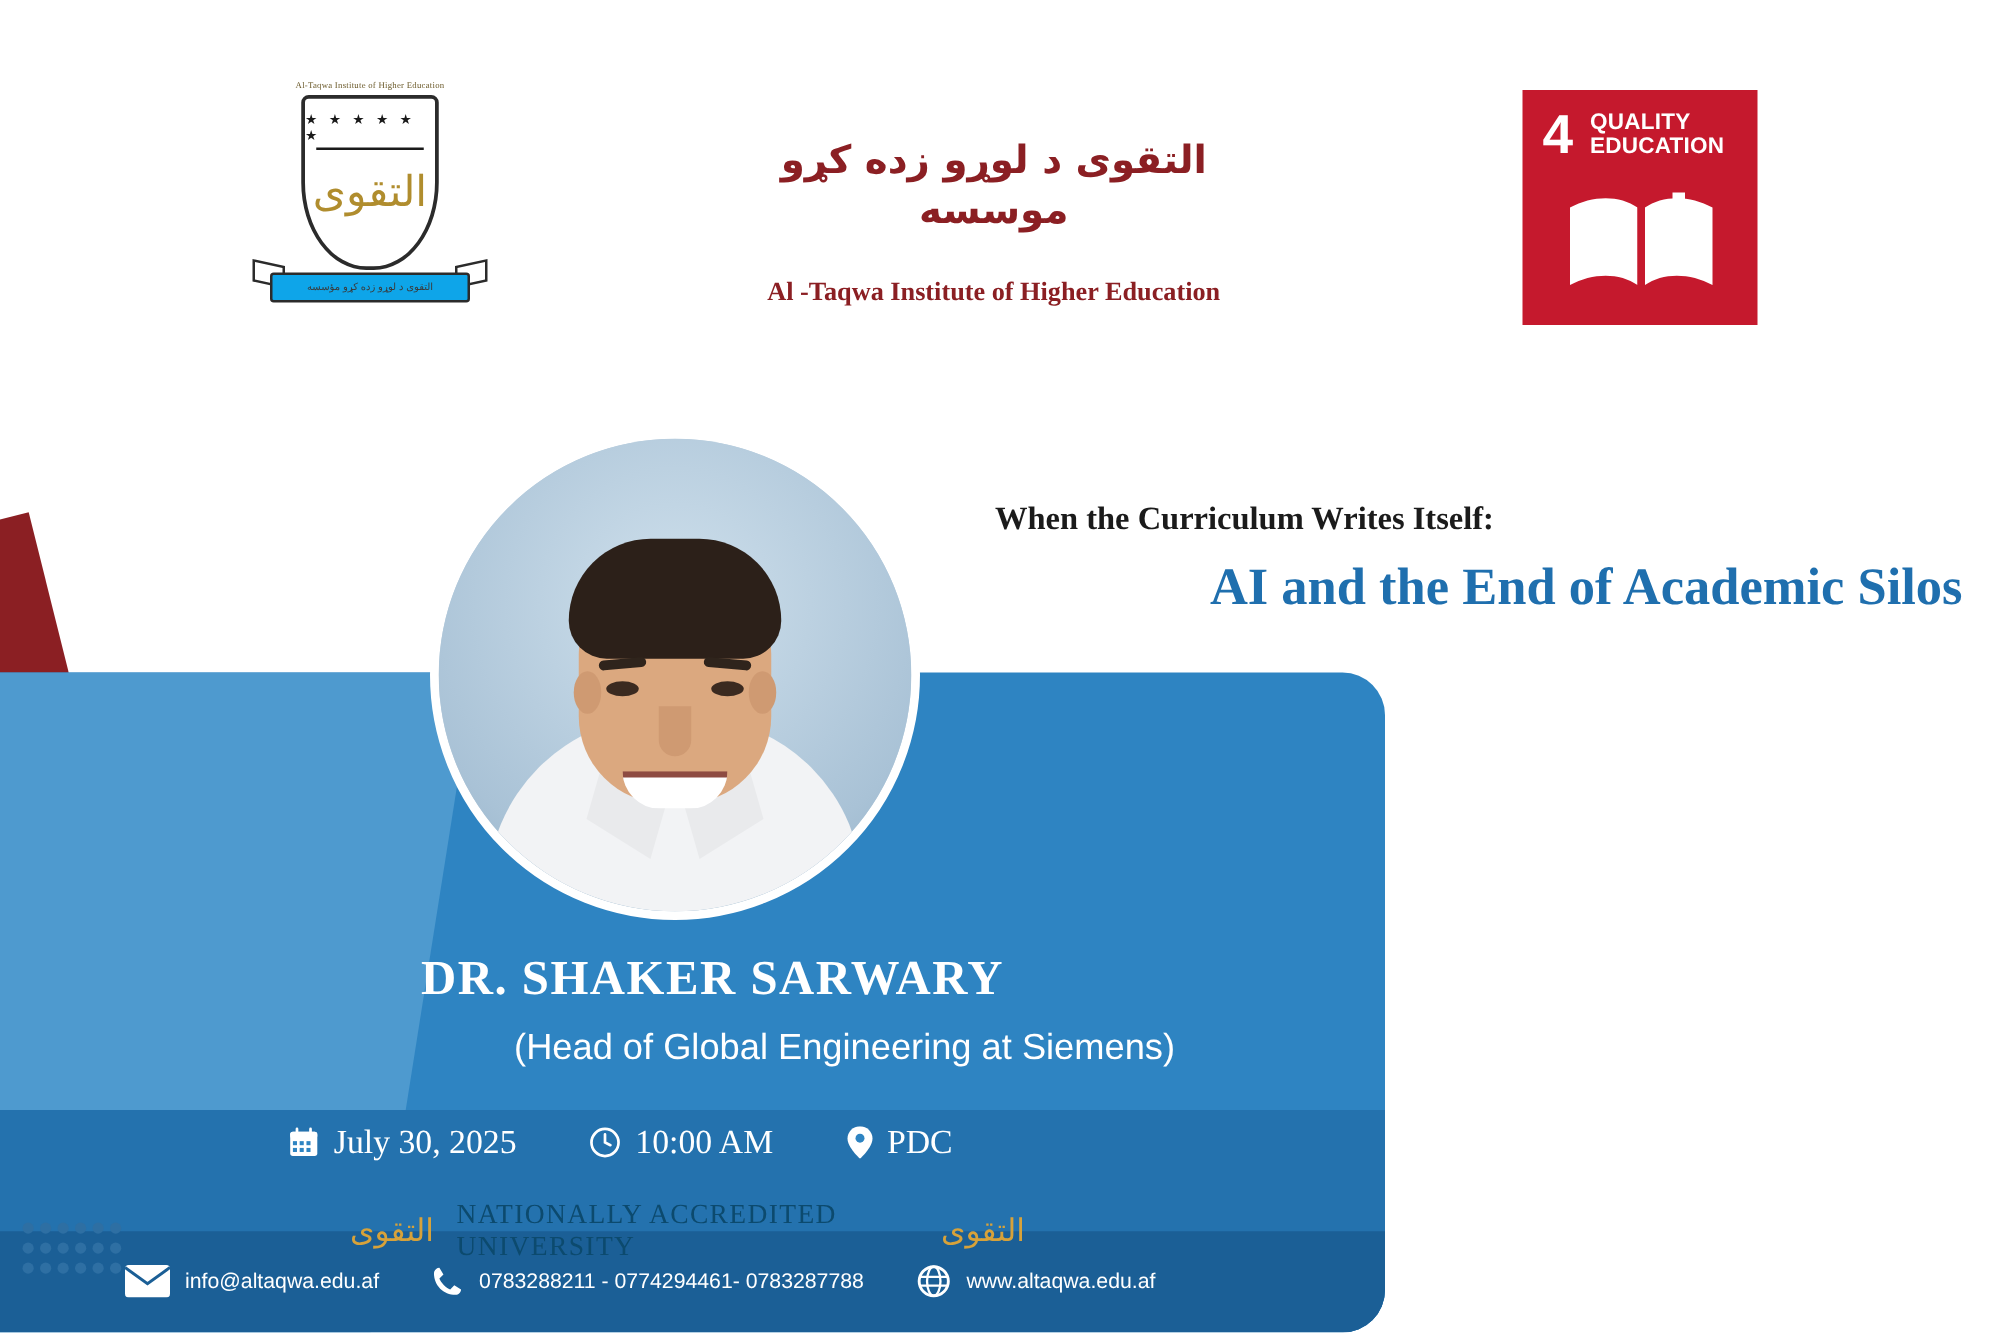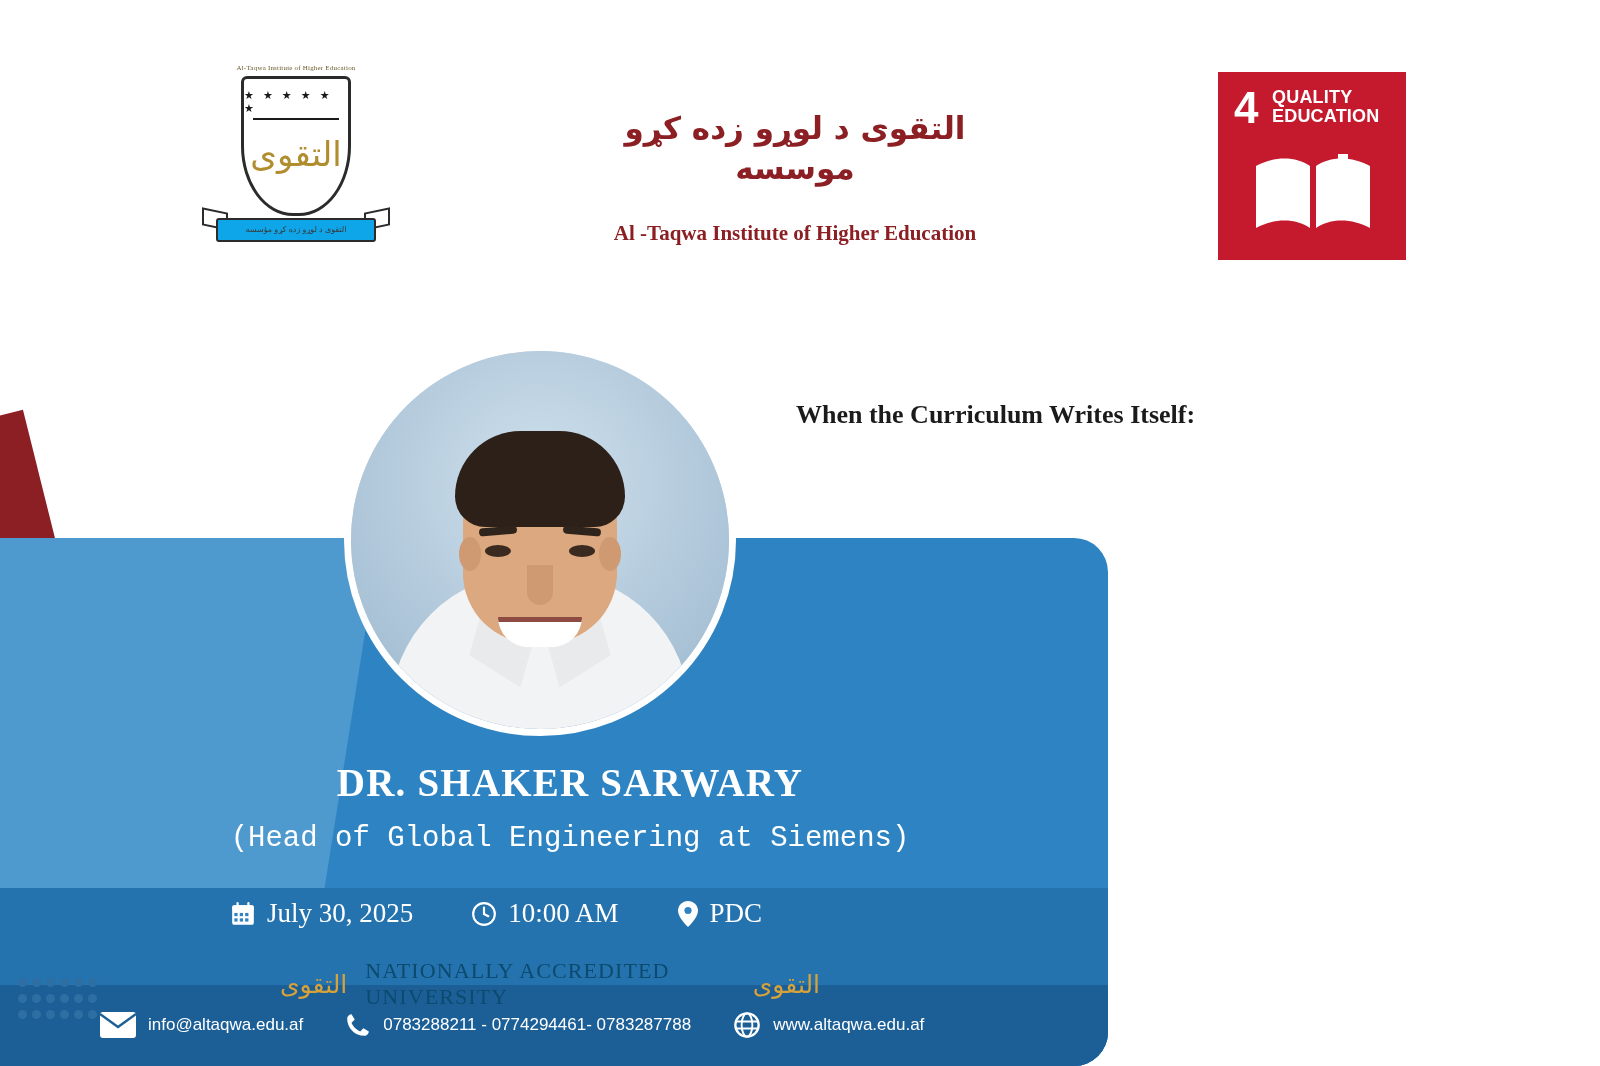--- a/index.html
+++ b/index.html
@@ -356,23 +356,23 @@
     font-family: "Liberation Serif", serif;
     font-size: 39px;
     font-weight: bold;
     color: #ffffff;
     letter-spacing: 1.2px;
   }
   .speaker-role {
     position: absolute;
     left: 200px; top: 822px;
     width: 740px;
-    text-align: center;
+    text-align: right;
     z-index: 8;
-    font-family: Liberation Mono, monospace;
+    font-family: Liberation Sans, sans-serif;
     font-size: 29px;
     color: #ffffff;
   }
 
   
   .meta-row {
     position: absolute;
     left: 230px; top: 898px;
     width: 720px;
     z-index: 8;
@@ -512,20 +512,21 @@
     <div class="ph-brow-l"></div>
     <div class="ph-brow-r"></div>
     <div class="ph-eye-l"></div>
     <div class="ph-eye-r"></div>
     <div class="ph-nose"></div>
     <div class="ph-mouth"></div>
   </div>
 
   <div class="talk">
     <div class="talk-line1">When the Curriculum Writes Itself:</div>
+    <div class="talk-line2">AI and the End of Academic Silos</div>
   </div>
 
   <div class="speaker-name">DR. SHAKER SARWARY</div>
   <div class="speaker-role">(Head of Global Engineering at Siemens)</div>
 
   <div class="meta-row">
     <div class="meta-item">
       <svg width="26" height="26" viewBox="0 0 24 24">
         <rect x="2" y="4" width="20" height="18" rx="2" fill="#ffffff"></rect>
         <rect x="2" y="4" width="20" height="5" rx="2" fill="#ffffff"></rect>

